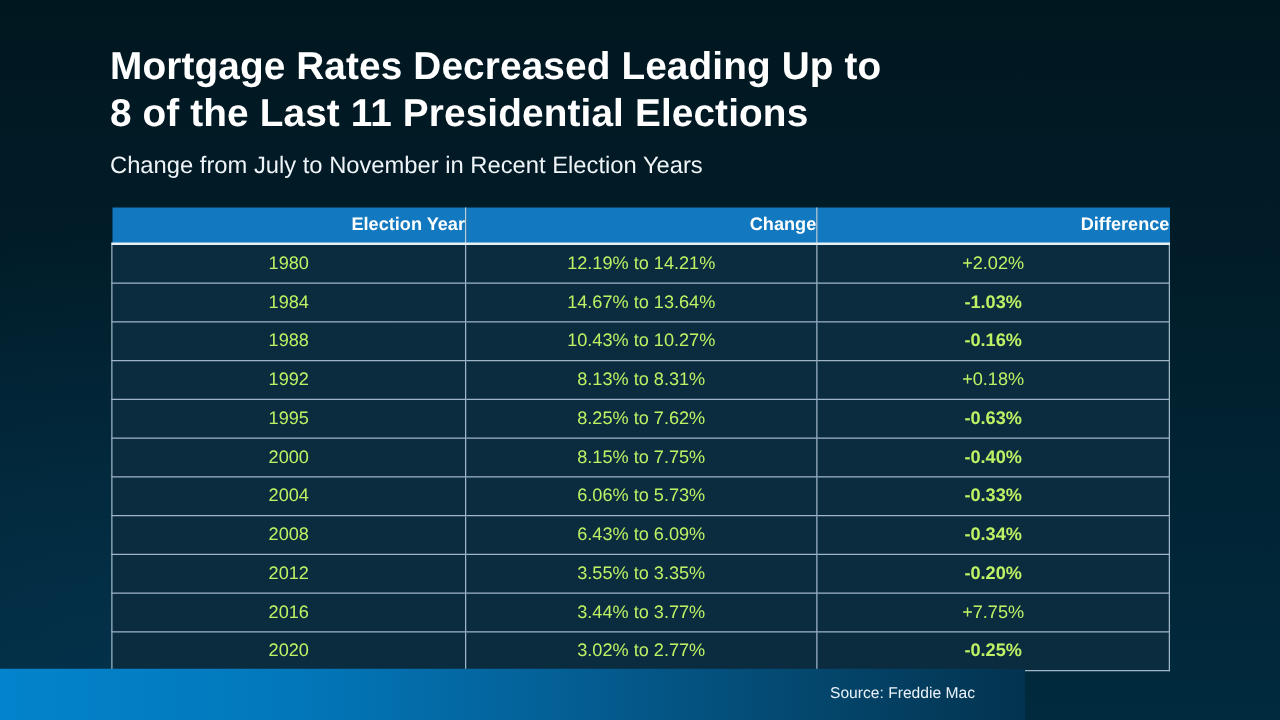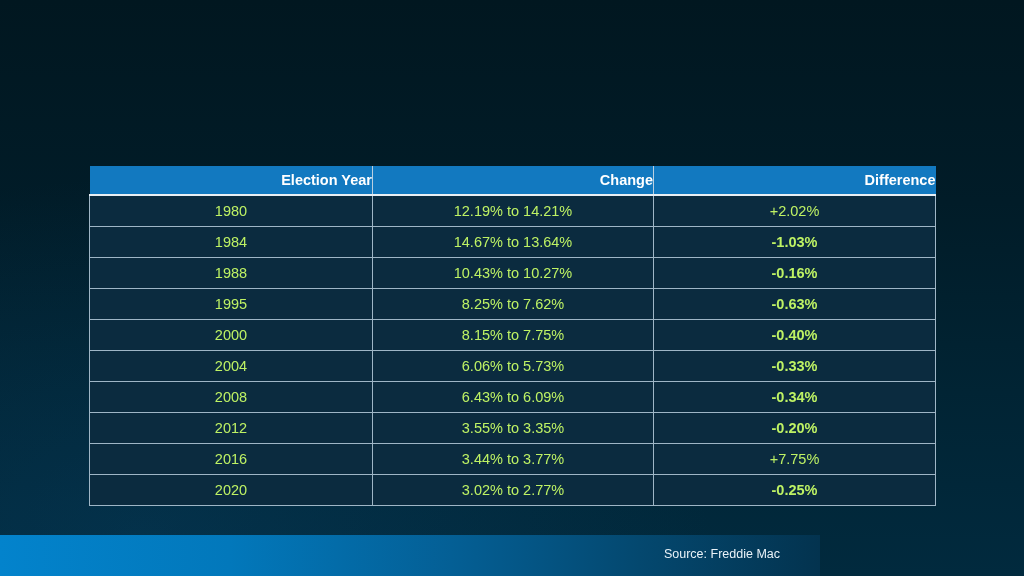--- a/index.html
+++ b/index.html
@@ -128,20 +128,25 @@
     color: #e9f2f8;
     font-size: 12.5px;
     white-space: nowrap;
   }
 </style>
 </head>
 <body>
 
 <div id="slide">
 
+  <div id="header-block">
+    <div class="title-line">Mortgage Rates Decreased Leading Up to</div>
+    <div class="title-line">8 of the Last 11 Presidential Elections</div>
+    <div class="subtitle">Change from July to November in Recent Election Years</div>
+  </div>
 
   <table id="rate-table">
     <colgroup>
       <col class="col-year">
       <col class="col-change">
       <col class="col-diff">
     </colgroup>
     <thead>
       <tr>
         <th>Election Year</th>
@@ -159,20 +164,25 @@
           <td>1984</td>
           <td>14.67% to 13.64%</td>
           <td class="diff-down">-1.03%</td>
         </tr>
         <tr>
           <td>1988</td>
           <td>10.43% to 10.27%</td>
           <td class="diff-down">-0.16%</td>
         </tr>
         <tr>
+          <td>1992</td>
+          <td>8.13% to 8.31%</td>
+          <td class="diff-up">+0.18%</td>
+        </tr>
+        <tr>
           <td>1995</td>
           <td>8.25% to 7.62%</td>
           <td class="diff-down">-0.63%</td>
         </tr>
         <tr>
           <td>2000</td>
           <td>8.15% to 7.75%</td>
           <td class="diff-down">-0.40%</td>
         </tr>
         <tr>

